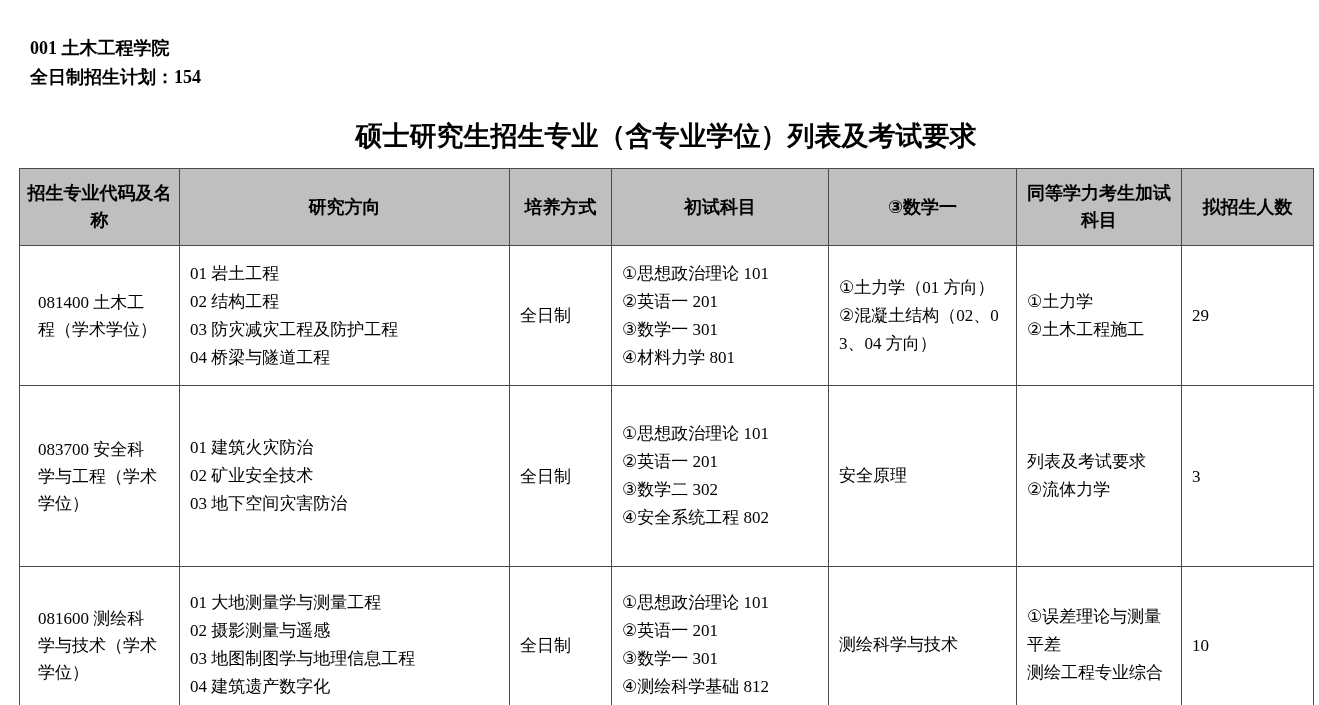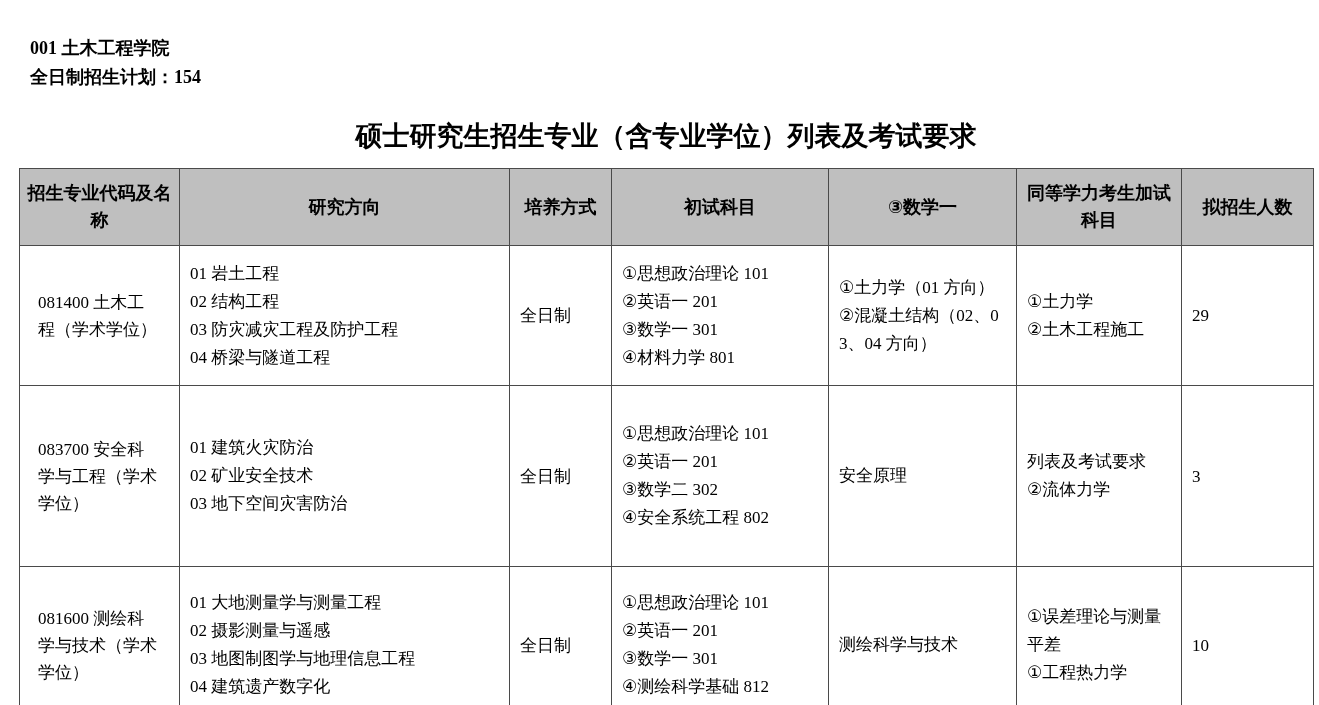--- a/index.html
+++ b/index.html
@@ -149,20 +149,20 @@
             <div class="line">①思想政治理论 101</div>
             <div class="line">②英语一 201</div>
             <div class="line">③数学一 301</div>
             <div class="line">④测绘科学基础 812</div>
           </td>
         <td class="cell-list">
             <div class="line">测绘科学与技术</div>
           </td>
         <td class="cell-list">
             <div class="line">①误差理论与测量平差</div>
-            <div class="line">①工程热力学</div>
+            <div class="line">测绘工程专业综合</div>
           </td>
         <td class="cell-center">10</td>
       </tr>
     </tbody>
   </table>
 
 </div>
 
 </body></html>

